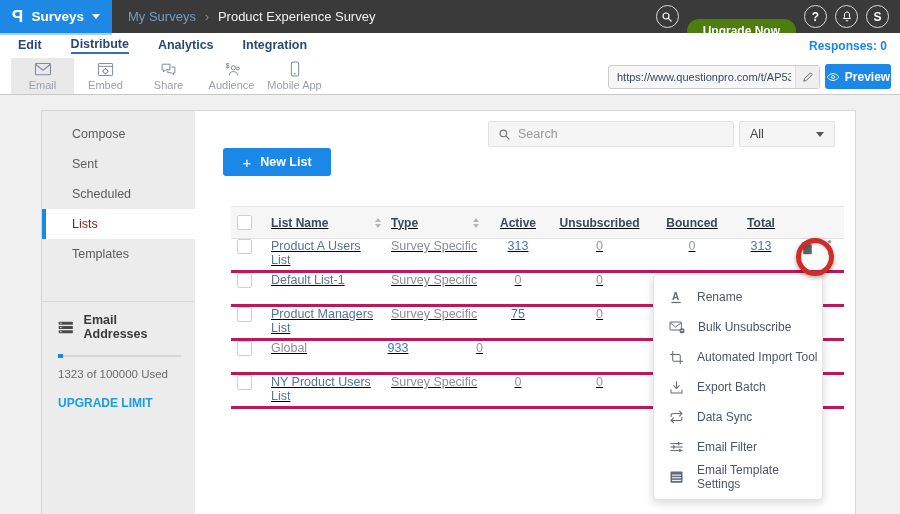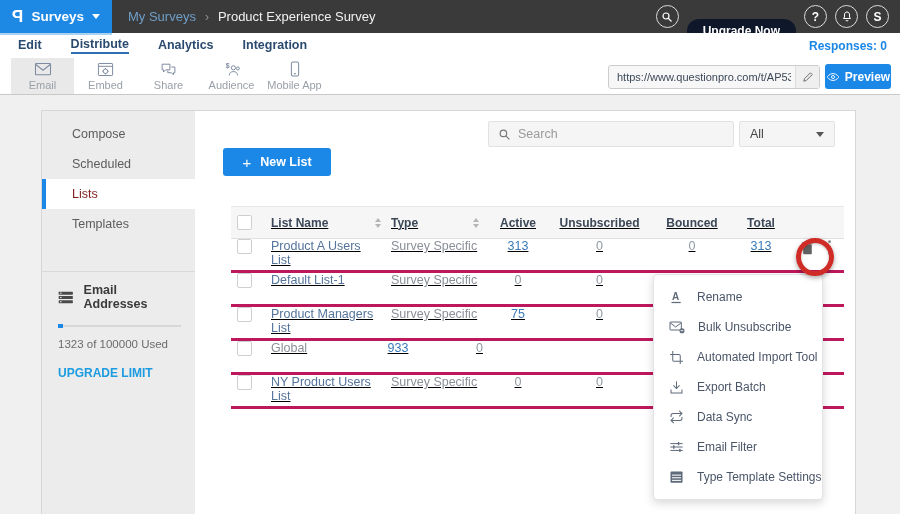--- a/index.html
+++ b/index.html
@@ -12,21 +12,21 @@
   .logo-p { font-size:17px; font-weight:700; transform:scaleX(-1); display:inline-block; }
   .logo-label { font-size:13.5px; font-weight:700;text-align:right; }
   .caret { width:0; height:0; border-left:4px solid transparent; border-right:4px solid transparent; border-top:5px solid #fff; }
   .logo-underline { position:absolute; left:0; top:33px; width:112px; height:2px; background:#a9d1f2; z-index:3; }
   .breadcrumb { margin-left:16px; display:flex; align-items:center; gap:9px; font-size:13px; }
   .bc-parent { color:#6f9fc7; }
   .bc-sep { color:#909090; font-size:12px; }
   .bc-current { color:#f0f0f0; }
   .topbar-right { margin-left:auto; display:flex; align-items:center; gap:8px; padding-right:11px; }
   .circle-btn { width:23px; height:23px; border:1.5px solid #dcdcdc; border-radius:50%; display:flex; align-items:center; justify-content:center; color:#fff; font-size:12px; font-weight:700; flex:0 0 auto; }
-  .upgrade-btn { background:#0f172a; color:#fff; font-size:12px; font-weight:700; height:24px; padding:0 16px; border-radius:12px; display:flex; align-items:center;margin-top:28px; }
+  .upgrade-btn { background:#4d7c0f; color:#fff; font-size:12px; font-weight:700; height:24px; padding:0 16px; border-radius:12px; display:flex; align-items:center;margin-top:28px; }
 
   
   .tabbar { position:absolute; left:0; top:33px; width:900px; height:25px; background:#fff; display:flex; align-items:center; padding-left:18px; gap:29px; }
   .tab { font-size:12.5px; font-weight:700; color:#2a4a70; padding-bottom:1px; cursor:pointer; }
   .tab.active { border-bottom:2px solid #2f6fb2; }
   .responses { margin-left:auto; padding-right:13px; color:#1b87e6; font-size:12px; font-weight:700; }
 
   
   .toolbar { position:absolute; left:0; top:58px; width:900px; height:37px; background:#fff; border-bottom:1px solid #c9c9c9; display:flex; align-items:stretch; padding-left:11px; }
   .tile { width:63px; display:flex; flex-direction:column; align-items:center; justify-content:center; gap:2px; cursor:pointer; }
@@ -195,20 +195,21 @@
           <path d="M2 8s4-6 10-6 10 6 10 6-4 6-10 6S2 8 2 8z"></path>
           <circle cx="12" cy="8" r="2.6"></circle>
         </svg>
       <span>Preview</span>
     </div>
   </div>
 
   <div class="card">
     <aside class="sidebar">
       <div class="side-item">Compose</div>
+      <div class="side-item">Sent</div>
       <div class="side-item">Scheduled</div>
       <div class="side-item active">Lists</div>
       <div class="side-item">Templates</div>
       <div class="side-divider"></div>
       <div class="email-block">
         <div class="ea-title">
           <svg width="16" height="13" viewBox="0 0 22 18" fill="#4a4a4a">
               <rect x="1" y="1" width="20" height="4" rx="0.5"></rect>
               <rect x="1" y="7" width="20" height="4" rx="0.5"></rect>
               <rect x="1" y="13" width="20" height="4" rx="0.5"></rect>
@@ -421,19 +422,19 @@
         </svg>
       <span>Email Filter</span>
     </div>
     <div class="menu-item">
       <svg width="15" height="14" viewBox="0 0 20 18">
           <rect x="2" y="1.5" width="16" height="15" rx="1" fill="#5f6b7a"></rect>
           <line x1="4" y1="6.5" x2="16" y2="6.5" stroke="#fff" stroke-width="1.4"></line>
           <line x1="4" y1="10" x2="16" y2="10" stroke="#fff" stroke-width="1.4"></line>
           <line x1="4" y1="13.5" x2="16" y2="13.5" stroke="#fff" stroke-width="1.4"></line>
         </svg>
-      <span>Type Template Settings</span>
+      <span>Email Template Settings</span>
     </div>
   </div>
 
   <div class="red-ring"></div>
 
 </div>
 
 </body></html>

